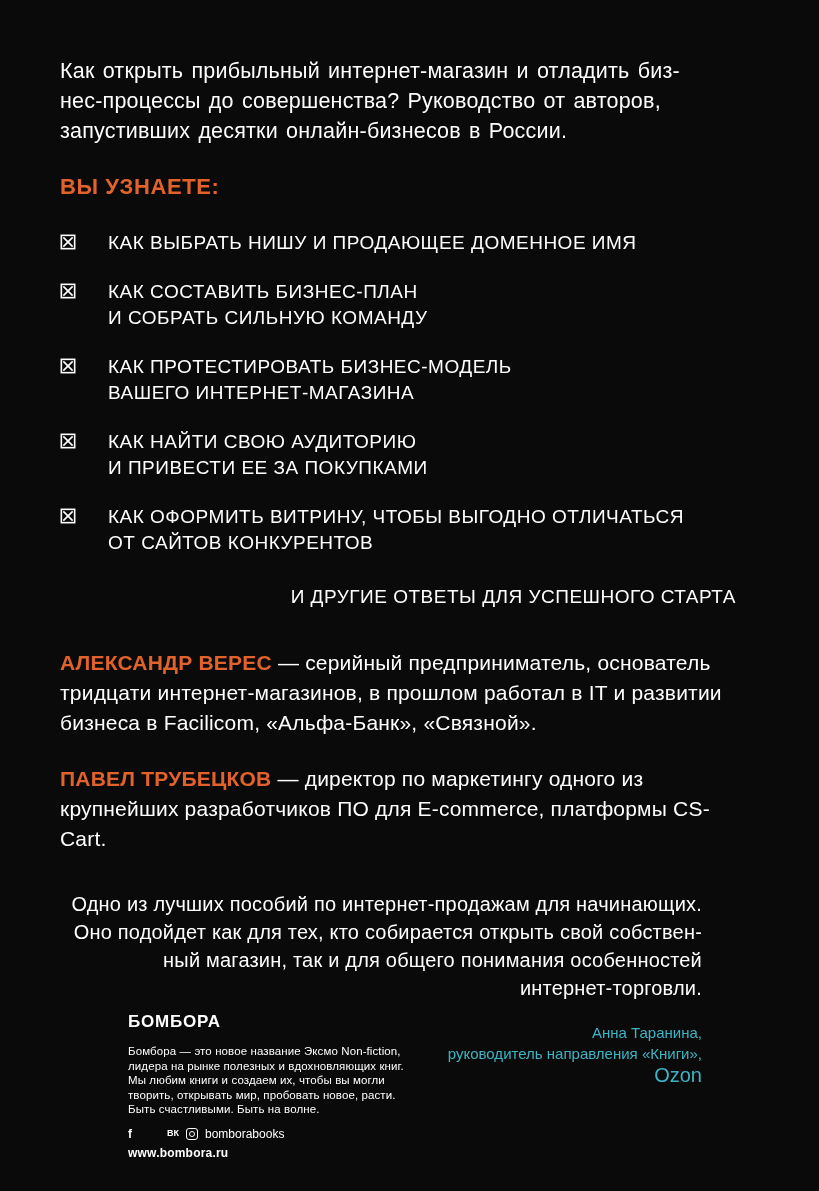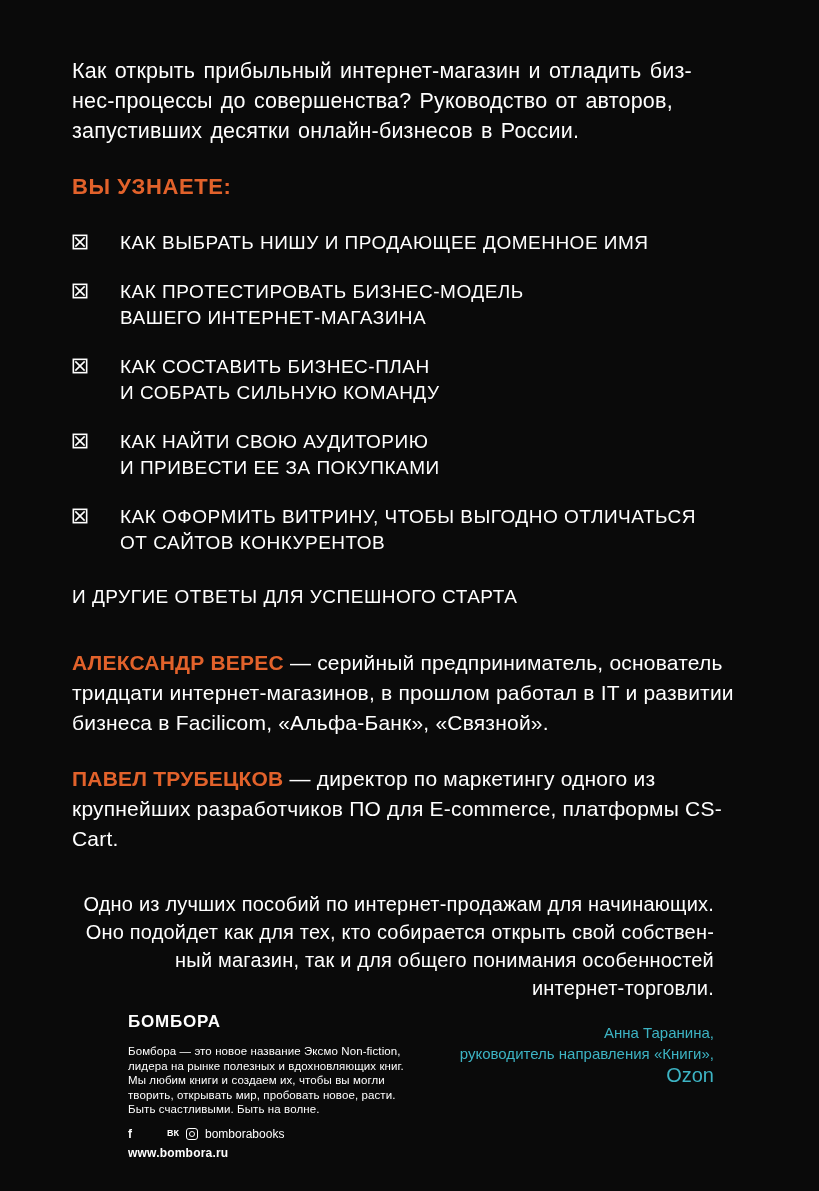--- a/index.html
+++ b/index.html
@@ -10,21 +10,21 @@
   .page{
     position:relative;
     width:819px;height:1191px;
     background:#0a0a0a;
     color:#ffffff;
     font-family:"Liberation Sans", sans-serif;
     overflow:hidden;
   }
   .content{
     position:absolute;
-    left:72px;top:56px;width:676px;
+    left:60px;top:56px;width:676px;
   }
   .intro{
     margin:0;
     font-size:21.5px;
     line-height:30px;
     white-space:pre-line;
     letter-spacing:0.2px;
     word-spacing:2px;
   }
   .learn-heading{
@@ -48,20 +48,21 @@
     line-height:26px;
     letter-spacing:0.5px;
   }
   .learn-item .txt{white-space:pre-line;}
   .checkbox-icon{flex:0 0 auto;margin-top:4px;}
   .learn-footer{
     margin:28px 0 0 0;
     font-size:19px;
     line-height:26px;
     letter-spacing:0.5px;
+    text-align:right;
   }
   .author-bio{
     margin:38px 0 0 0;
     font-size:21px;
     line-height:30px;
     letter-spacing:0.2px;
   }
   .author-bio + .author-bio{margin-top:26px;}
   .author-name{
     color:var(--orange);
@@ -193,31 +194,31 @@
             <line x1="19" y1="5" x2="5" y2="19" stroke="#fff" stroke-width="2.4"></line>
           </svg>
         <span class="txt">КАК ВЫБРАТЬ НИШУ И ПРОДАЮЩЕЕ ДОМЕННОЕ ИМЯ</span>
       </li>
       <li class="learn-item">
         <svg class="checkbox-icon" width="16" height="16" viewBox="0 0 24 24">
             <rect x="2" y="2" width="20" height="20" fill="none" stroke="#fff" stroke-width="2.4"></rect>
             <line x1="5" y1="5" x2="19" y2="19" stroke="#fff" stroke-width="2.4"></line>
             <line x1="19" y1="5" x2="5" y2="19" stroke="#fff" stroke-width="2.4"></line>
           </svg>
+        <span class="txt">КАК СОСТАВИТЬ БИЗНЕС-ПЛАН
+И СОБРАТЬ СИЛЬНУЮ КОМАНДУ</span>
+      </li>
+      <li class="learn-item">
+        <svg class="checkbox-icon" width="16" height="16" viewBox="0 0 24 24">
+            <rect x="2" y="2" width="20" height="20" fill="none" stroke="#fff" stroke-width="2.4"></rect>
+            <line x1="5" y1="5" x2="19" y2="19" stroke="#fff" stroke-width="2.4"></line>
+            <line x1="19" y1="5" x2="5" y2="19" stroke="#fff" stroke-width="2.4"></line>
+          </svg>
         <span class="txt">КАК ПРОТЕСТИРОВАТЬ БИЗНЕС-МОДЕЛЬ
 ВАШЕГО ИНТЕРНЕТ-МАГАЗИНА</span>
-      </li>
-      <li class="learn-item">
-        <svg class="checkbox-icon" width="16" height="16" viewBox="0 0 24 24">
-            <rect x="2" y="2" width="20" height="20" fill="none" stroke="#fff" stroke-width="2.4"></rect>
-            <line x1="5" y1="5" x2="19" y2="19" stroke="#fff" stroke-width="2.4"></line>
-            <line x1="19" y1="5" x2="5" y2="19" stroke="#fff" stroke-width="2.4"></line>
-          </svg>
-        <span class="txt">КАК СОСТАВИТЬ БИЗНЕС-ПЛАН
-И СОБРАТЬ СИЛЬНУЮ КОМАНДУ</span>
       </li>
       <li class="learn-item">
         <svg class="checkbox-icon" width="16" height="16" viewBox="0 0 24 24">
             <rect x="2" y="2" width="20" height="20" fill="none" stroke="#fff" stroke-width="2.4"></rect>
             <line x1="5" y1="5" x2="19" y2="19" stroke="#fff" stroke-width="2.4"></line>
             <line x1="19" y1="5" x2="5" y2="19" stroke="#fff" stroke-width="2.4"></line>
           </svg>
         <span class="txt">КАК НАЙТИ СВОЮ АУДИТОРИЮ
 И ПРИВЕСТИ ЕЕ ЗА ПОКУПКАМИ</span>
       </li>

